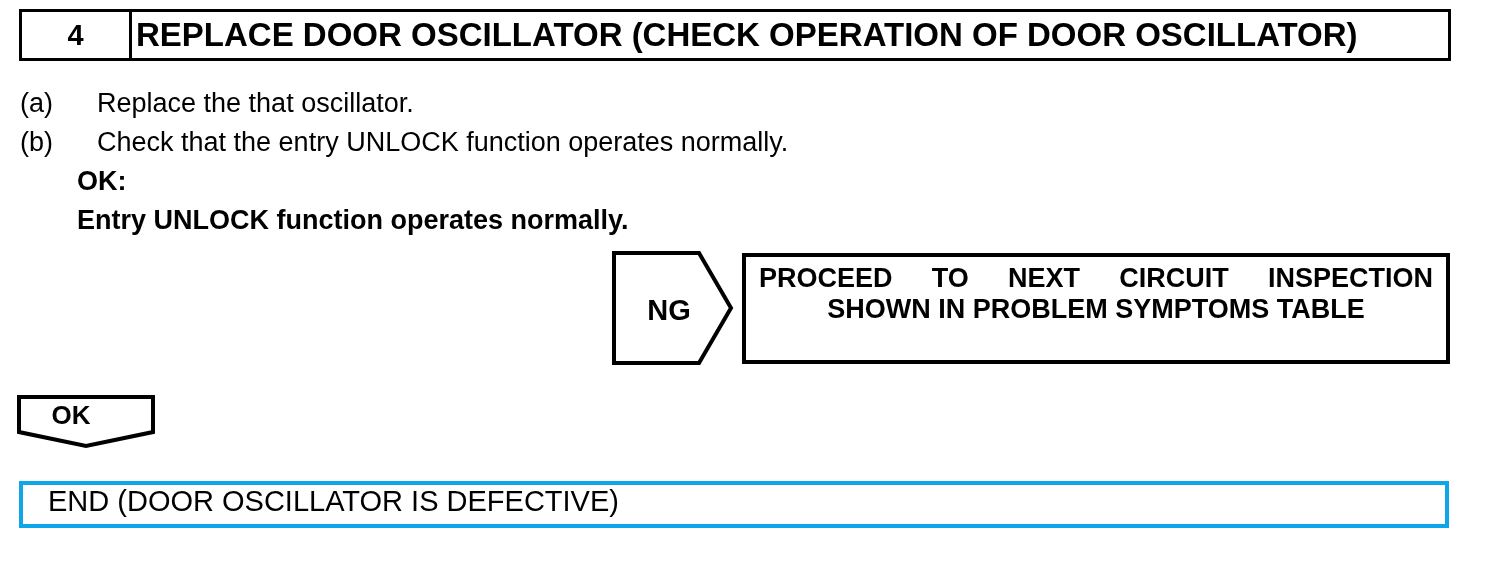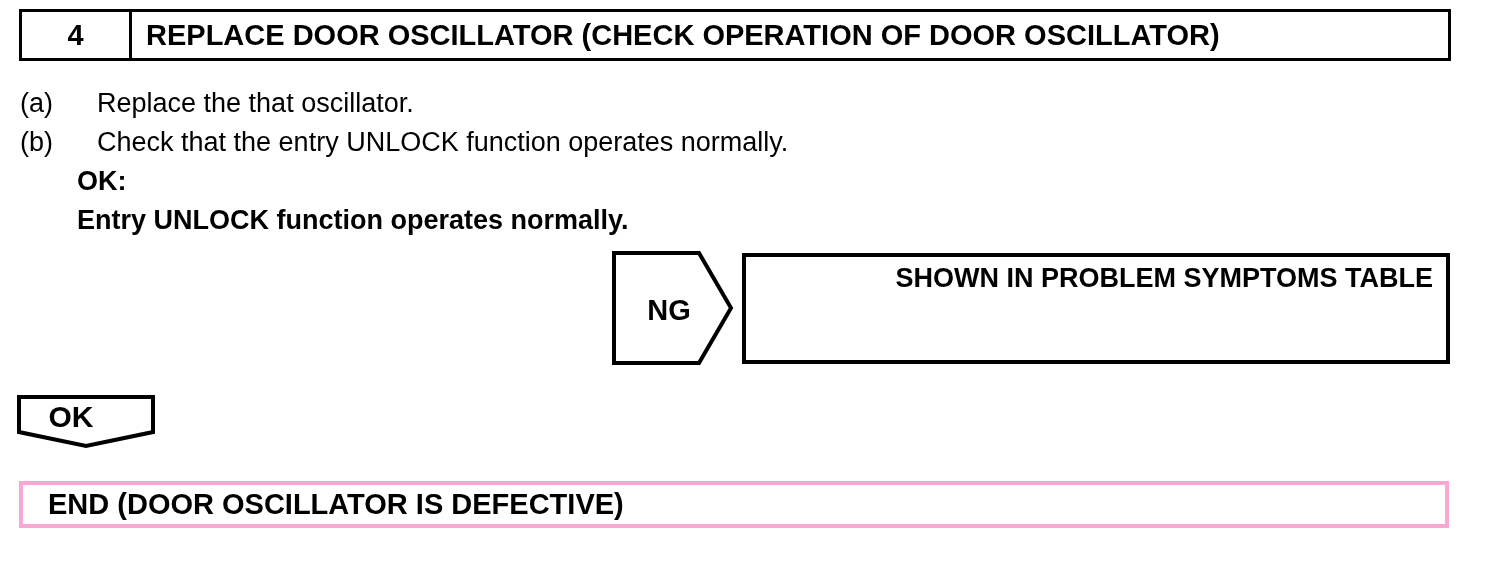--- a/index.html
+++ b/index.html
@@ -28,22 +28,22 @@
   .step-number-cell {
     width: 110px;
     border-right: 3px solid #000;
     display: flex; align-items: center; justify-content: center;
     font-weight: bold; font-size: 29px;
     box-sizing: border-box;
   }
   .step-title-cell {
     flex: 1;
     display: flex; align-items: center;
-    padding-left: 14px;
-    font-weight: bold; font-size: 29px;
+    padding-left: 4px;
+    font-weight: bold; font-size: 33px;
     white-space: nowrap; overflow: hidden;
   }
 
   
   .procedure {
     left: 20px; top: 84px;
     font-size: 27px; line-height: 39px;
   }
   .proc-row { display: flex; }
   .proc-label { width: 77px; flex: 0 0 77px; }
@@ -63,38 +63,38 @@
     border: 4px solid #000;
     padding: 6px 13px 0 13px;
     font-weight: bold; font-size: 27px; line-height: 31px;
     background: #fff;
   }
   .ng-line-justify {
     text-align: justify;
     text-align-last: justify;
     text-justify: inter-word;
   }
-  .ng-line-left { text-align: right; }
+  .ng-line-left { text-align: center; }
 
   
   .ok-shape { left: 17px; top: 395px; width: 140px; height: 56px; }
   .ok-label {
     left: 17px; top: 400px; width: 108px;
     text-align: center;
-    font-weight: bold; font-size: 30px;
+    font-weight: bold; font-size: 26px;
   }
 
   
   .end-box {
     left: 19px; top: 481px;
     width: 1430px; height: 47px;
-    border: 4px solid #f9a8d4;
-    display: flex; align-items: center;
+    border: 4px solid #0ea5e9;
+    display: flex; 
     padding-left: 25px;
-    font-weight: bold; font-size: 29px;
+    font-weight: normal; font-size: 29px;
     background: #fff;
     white-space: nowrap;
   }
 </style>
 </head>
 <body>
 
 <div class="abs step-header">
   <div class="step-number-cell">4</div>
   <div class="step-title-cell">REPLACE DOOR OSCILLATOR (CHECK OPERATION OF DOOR OSCILLATOR)</div>
@@ -112,20 +112,21 @@
   <div class="proc-indent proc-bold">OK:</div>
   <div class="proc-indent proc-bold">Entry UNLOCK function operates normally.</div>
 </div>
 
 <svg class="abs ng-shape" viewBox="0 0 122 114" xmlns="http://www.w3.org/2000/svg">
   <polygon points="2,2 87,2 119,57 87,112 2,112" fill="#ffffff" stroke="#000000" stroke-width="4"></polygon>
 </svg>
 <div class="abs ng-label">NG</div>
 
 <div class="abs ng-result-box">
+  <div class="ng-line-justify">PROCEED TO NEXT CIRCUIT INSPECTION</div>
   <div class="ng-line-left">SHOWN IN PROBLEM SYMPTOMS TABLE</div>
 </div>
 
 <svg class="abs ok-shape" viewBox="0 0 140 56" xmlns="http://www.w3.org/2000/svg">
   <polygon points="2,2 136,2 136,37 69,51 2,37" fill="#ffffff" stroke="#000000" stroke-width="4"></polygon>
 </svg>
 <div class="abs ok-label">OK</div>
 
 <div class="abs end-box">
   <span>END (DOOR OSCILLATOR IS DEFECTIVE)</span>

